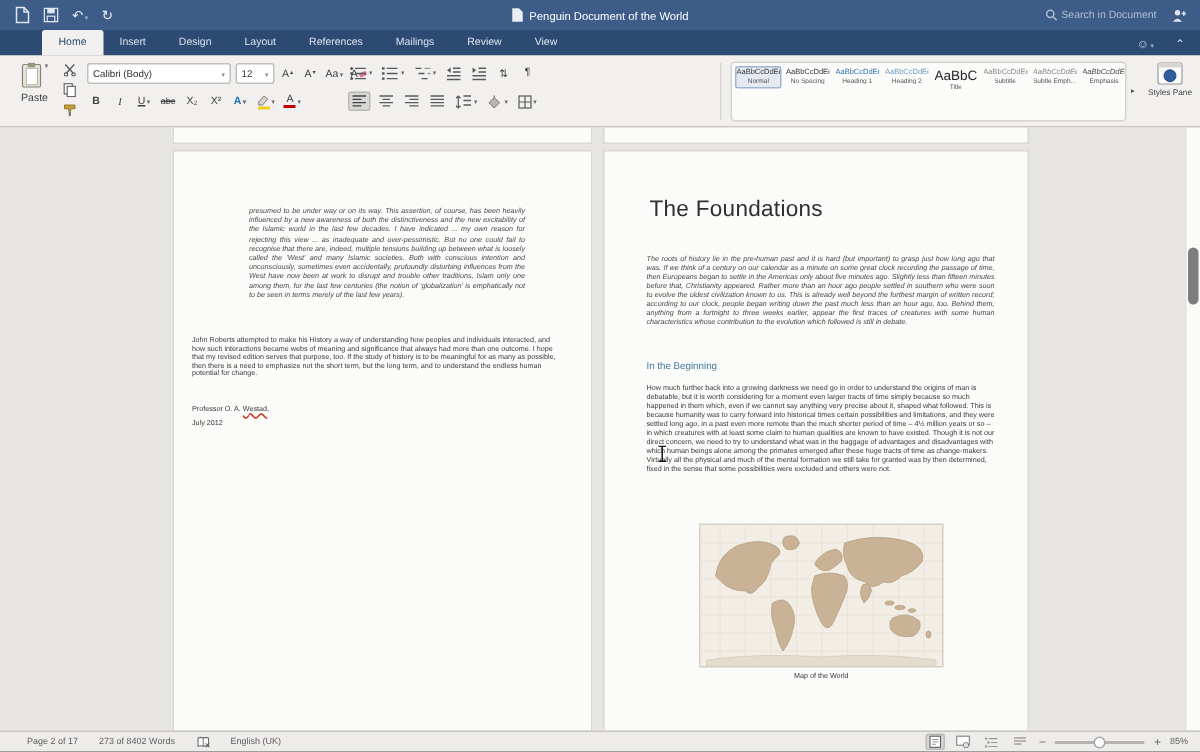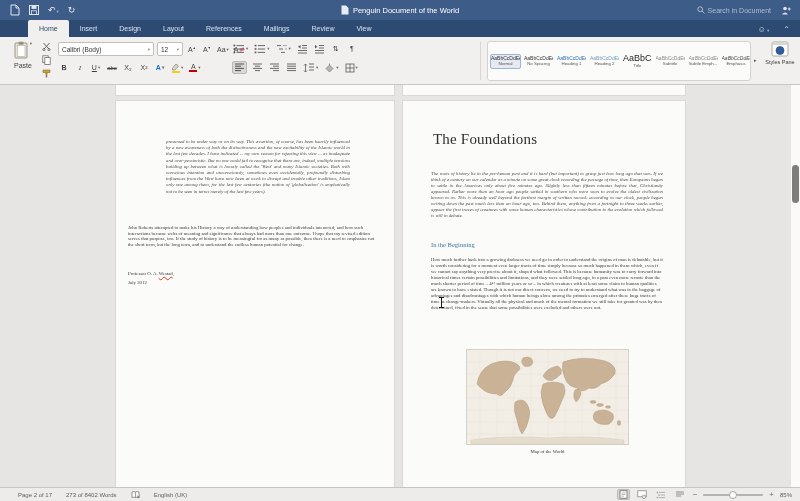--- a/index.html
+++ b/index.html
@@ -44,33 +44,33 @@
   .combo { background:#ffffff; border:1px solid #c2c0bd; border-radius:2px; height:14px; display:flex; align-items:center; justify-content:space-between; font-size:6.5px; color:#333; padding:0 3px; }
   .combo .crt { color:#888; }
   .fontname { width:96px; }
   .fontsize { width:26px; }
 
   
   .prow1 { position:absolute; left:232px; top:5px; display:flex; align-items:center; gap:4px; }
   .prow2 { position:absolute; left:232px; top:24px; display:flex; align-items:center; gap:4px; }
 
   
-  .gallery { position:absolute; left:487px; top:4px; width:264px; height:40px; background:#fbfbfa; border:1px solid #d5d3d0; border-radius:3px; display:flex; align-items:center; gap:2px; padding:2px; overflow:hidden; }
+  .gallery { position:absolute; left:487px; top:4px; width:264px; height:40px; background:#fbfbfa; border:1px solid #d5d3d0; border-radius:3px; display:flex; align-items:flex-start; gap:2px; padding:2px; overflow:hidden; }
   .chip { width:31px; border-radius:2px; border:1px solid transparent; display:flex; flex-direction:column; align-items:center; justify-content:flex-end; padding-bottom:2px; }
   .chip.sel { background:#e4e9f2; border-color:#9fb4d0; }
   .chip .sample { flex:1; display:flex; align-items:center; font-size:5px; color:#333; white-space:nowrap; overflow:hidden; max-width:29px; }
   .chip .lbl { font-size:4.4px; color:#555; white-space:nowrap; overflow:hidden; max-width:29px; }
   .gal-arrow { position:absolute; left:754px; top:20px; font-size:5px; color:#555; }
   .styles-pane { position:absolute; left:763px; top:4px; width:34px; height:42px; display:flex; flex-direction:column; align-items:center; }
   .styles-pane .lbl { font-size:5.5px; color:#3f3f3f; text-align:center; line-height:1.15; margin-top:2px; }
 
   
   .docarea { position:absolute; left:0; top:85px; width:800px; height:402px; background:#e6e5e3; overflow:hidden; }
   .pagetop { position:absolute; top:0; height:11px; background:#fbfbfa; border:1px solid #d9d8d5; border-top:none; }
-  .page { position:absolute; top:15px; height:400px; background:#fbfbfa; border:1px solid #d9d8d5;font-family:Liberation Serif, serif; }
+  .page { position:absolute; top:15px; height:400px; background:#fbfbfa; border:1px solid #d9d8d5; }
   .page-left  { left:115px; width:280px; }
   .page-right { left:402px; width:284px; }
 
   .quote { position:absolute; left:50px; top:38px; width:184px; font-size:4.8px; line-height:6.2px; font-style:italic; color:#4a4a4a; text-align:justify; }
   .lp-para { position:absolute; left:12px; top:124px; width:248px; font-size:4.8px; line-height:5.6px; color:#3b3b3b; }
   .lp-sig  { position:absolute; left:12px; top:170px; font-size:4.8px; color:#3b3b3b; }
   .lp-date { position:absolute; left:12px; top:179px; font-size:4.8px; color:#3b3b3b; }
   .squiggly { text-decoration:underline; text-decoration-style:wavy; text-decoration-color:#d83b2d; text-decoration-thickness:0.6px; text-underline-offset:1px; }
 
   .rp-title { position:absolute; left:30px; top:30px; font-size:15px; color:#2f2f2f; letter-spacing:0.2px; }

